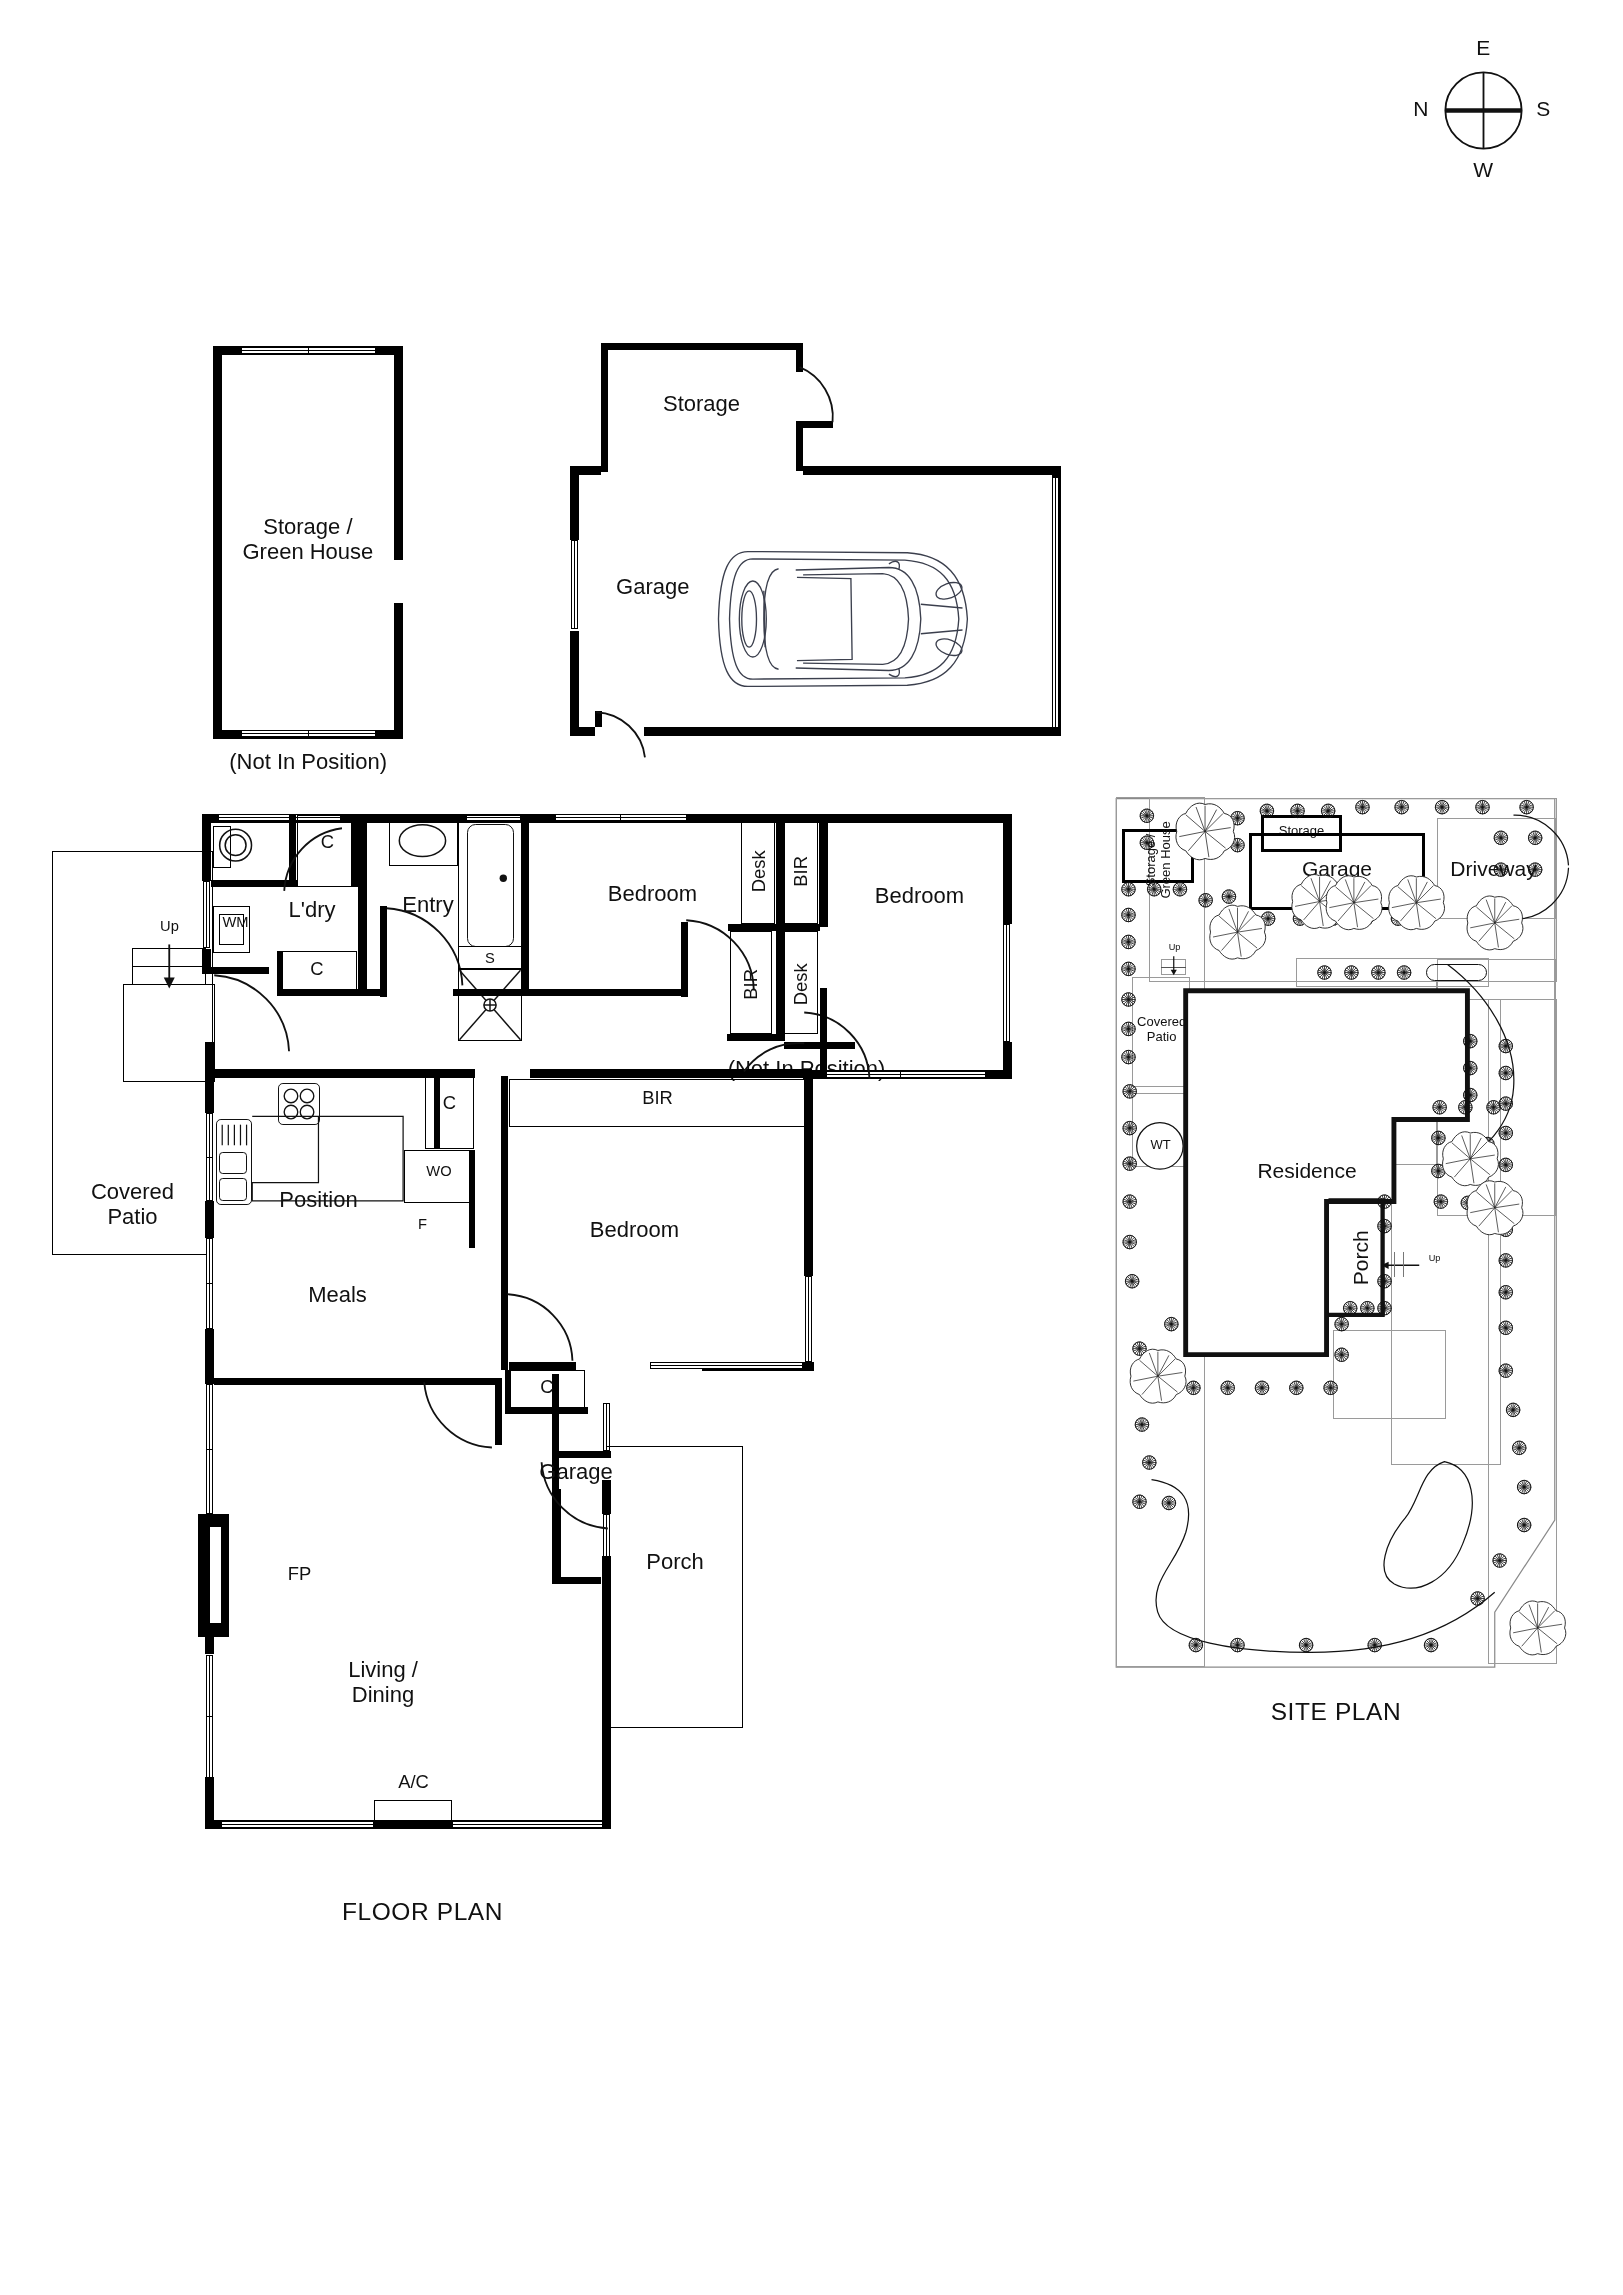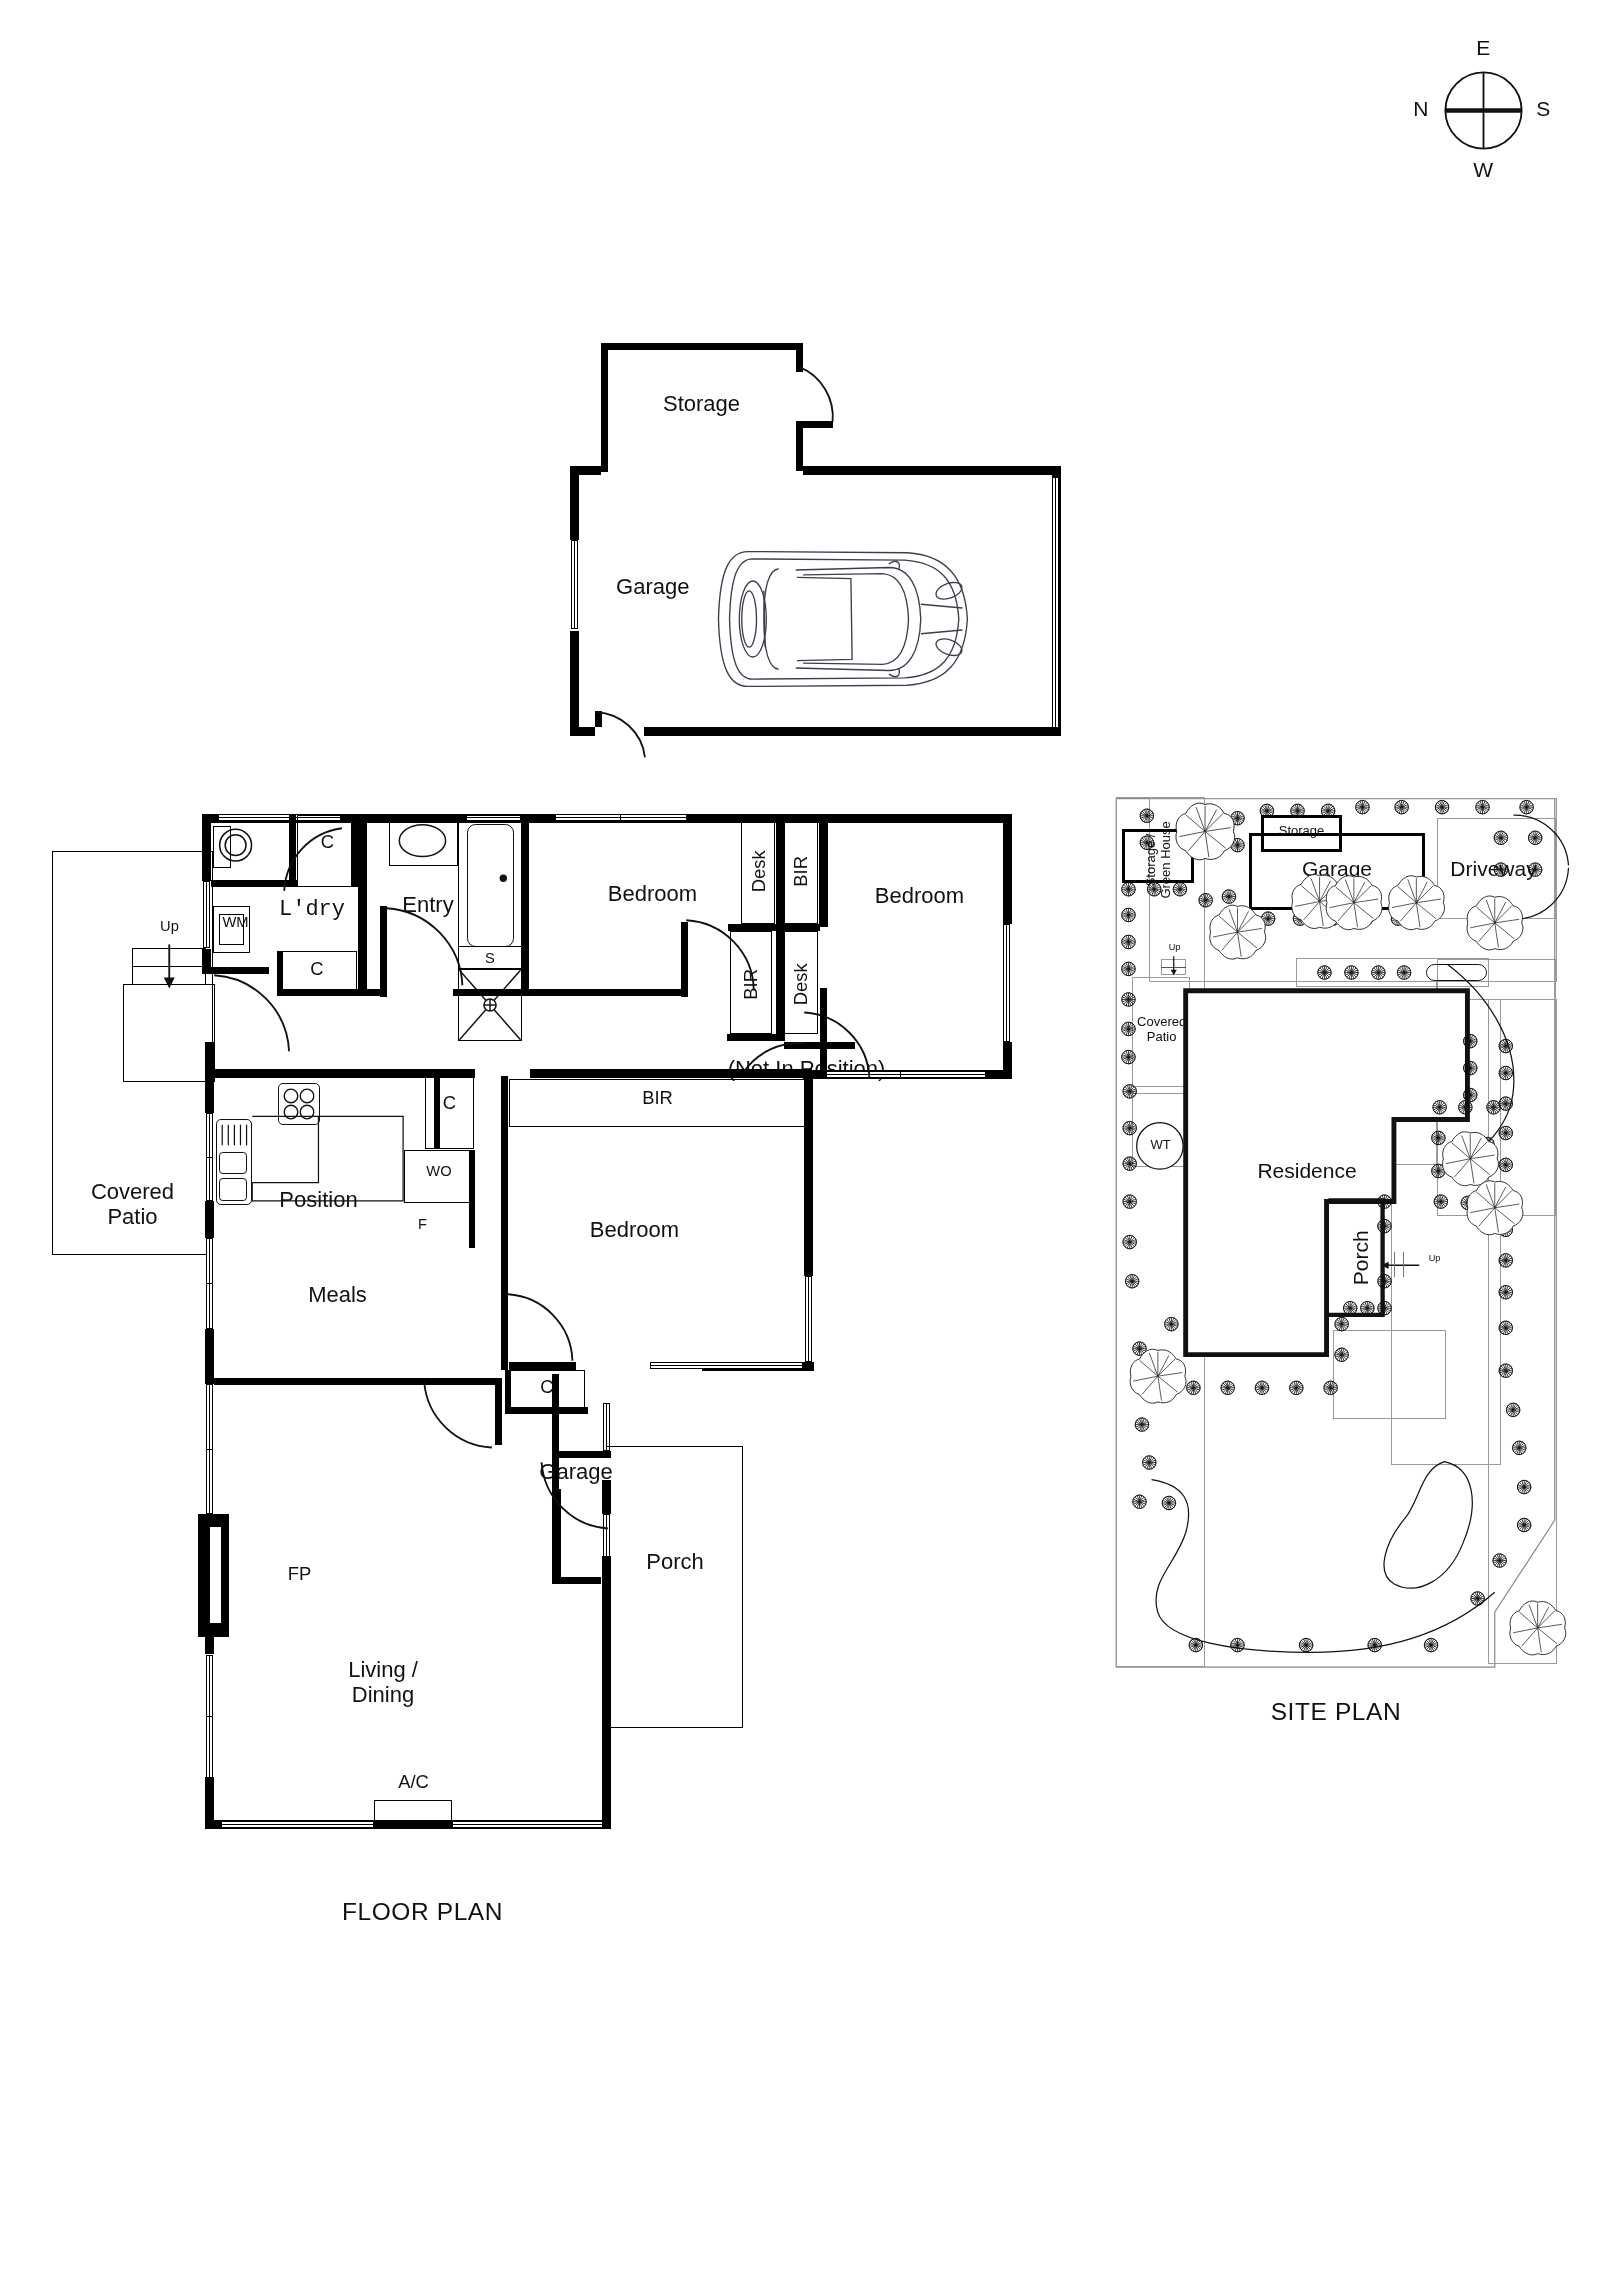--- a/index.html
+++ b/index.html
@@ -38,20 +38,36 @@
       <circle cx="100" cy="100" r="62" fill="none" stroke="#111" stroke-width="3"></circle>
       <line x1="100" y1="38" x2="100" y2="162" stroke="#111" stroke-width="3"></line>
       <line x1="38" y1="100" x2="162" y2="100" stroke="#111" stroke-width="7"></line>
     </svg>
     <div class="lbl compassTxt" style="left:49px;top:-13.5px;width:24.5px;">E</div>
     <div class="lbl compassTxt" style="left:-13.5px;top:48px;width:24.5px;">N</div>
     <div class="lbl compassTxt" style="left:109px;top:48px;width:24.5px;">S</div>
     <div class="lbl compassTxt" style="left:49px;top:109px;width:24.5px;">W</div>
   </div>
 
+  <div class="abs" style="left:213px;top:346px;width:190px;height:392px;">
+
+    <div class="wall" style="left:0;top:0;width:8.6px;height:392px;"></div>
+    <div class="wall" style="left:0;top:0;width:190px;height:8.6px;"></div>
+    <div class="wall" style="left:181px;top:0;width:8.6px;height:214px;"></div>
+    <div class="wall" style="left:181px;top:257px;width:8.6px;height:135px;"></div>
+    <div class="wall" style="left:0;top:384px;width:190px;height:8.6px;"></div>
+
+    <div class="win winh" style="left:28px;top:0.6px;width:135px;height:7.4px;"></div>
+    <div class="thin" style="left:95px;top:0.6px;width:1.2px;height:7.4px;"></div>
+    <div class="win winh" style="left:28px;top:384px;width:135px;height:7.4px;"></div>
+    <div class="thin" style="left:95px;top:384px;width:1.2px;height:7.4px;"></div>
+    <div class="lbl t-room" style="left:-6.1px;top:169px;width:202px;">Storage /
+Green House</div>
+    <div class="lbl t-room" style="left:-18.4px;top:404px;width:227px;">(Not In Position)</div>
+  </div>
 
   <div class="abs" style="left:570px;top:343px;width:490px;height:398px;">
 
     <div class="wall" style="left:31px;top:0;width:7.4px;height:129px;"></div>
     <div class="wall" style="left:31px;top:0;width:202px;height:7.4px;"></div>
     <div class="wall" style="left:226px;top:0;width:7.4px;height:29px;"></div>
     <div class="wall" style="left:226px;top:78px;width:7.4px;height:50px;"></div>
     <div class="wall" style="left:226px;top:78px;width:37px;height:7.4px;"></div>
     <svg width="67" height="67" style="left:226px;top:23px;" viewBox="0 0 110 110">
       <path d="M 6 2 A 88 88 0 0 1 60 92" fill="none" stroke="#111" stroke-width="3"></path>
@@ -201,21 +217,21 @@
     <svg width="86" height="86" style="left:283px;top:827px;" viewBox="0 0 140 140">
       <path d="M 2 2 A 108 108 0 0 0 -92 104" fill="none" stroke="#111" stroke-width="3" transform="translate(94,0)"></path>
     </svg>
     <div class="outline-thin" style="left:297px;top:815px;width:61px;height:72px;"></div>
     <div class="lbl t-room-s" style="left:297px;top:832px;width:61px;">C</div>
     <div class="wall" style="left:351px;top:815px;width:7.4px;height:72px;"></div>
 
     <div class="lbl t-small" style="left:211px;top:914px;width:49px;">WM</div>
     <div class="outline-thin" style="left:213px;top:906px;width:37px;height:47px;"></div>
     <div class="outline-thin" style="left:219px;top:914px;width:24.5px;height:31px;"></div>
-    <div class="lbl t-room" style="left:257px;top:898px;width:110px;font-family:Liberation Mono, monospace;">L'dry</div>
+    <div class="lbl t-room" style="left:257px;top:898px;width:110px;">L'dry</div>
 
     <div class="outline-thin" style="left:277px;top:951px;width:80px;height:44px;"></div>
     <div class="lbl t-room-s" style="left:277px;top:959px;width:80px;">C</div>
     <div class="wall" style="left:277px;top:989px;width:82px;height:7.4px;"></div>
     <div class="wall" style="left:277px;top:951px;width:6.1px;height:45px;"></div>
 
     <div class="wall" style="left:358px;top:815px;width:8.6px;height:181px;"></div>
     <div class="wall" style="left:359px;top:989px;width:24.5px;height:7.4px;"></div>
     <div class="outline-thin" style="left:389px;top:816px;width:69px;height:50px;"></div>
     <svg width="67" height="49" style="left:392px;top:821px;" viewBox="0 0 110 80">

